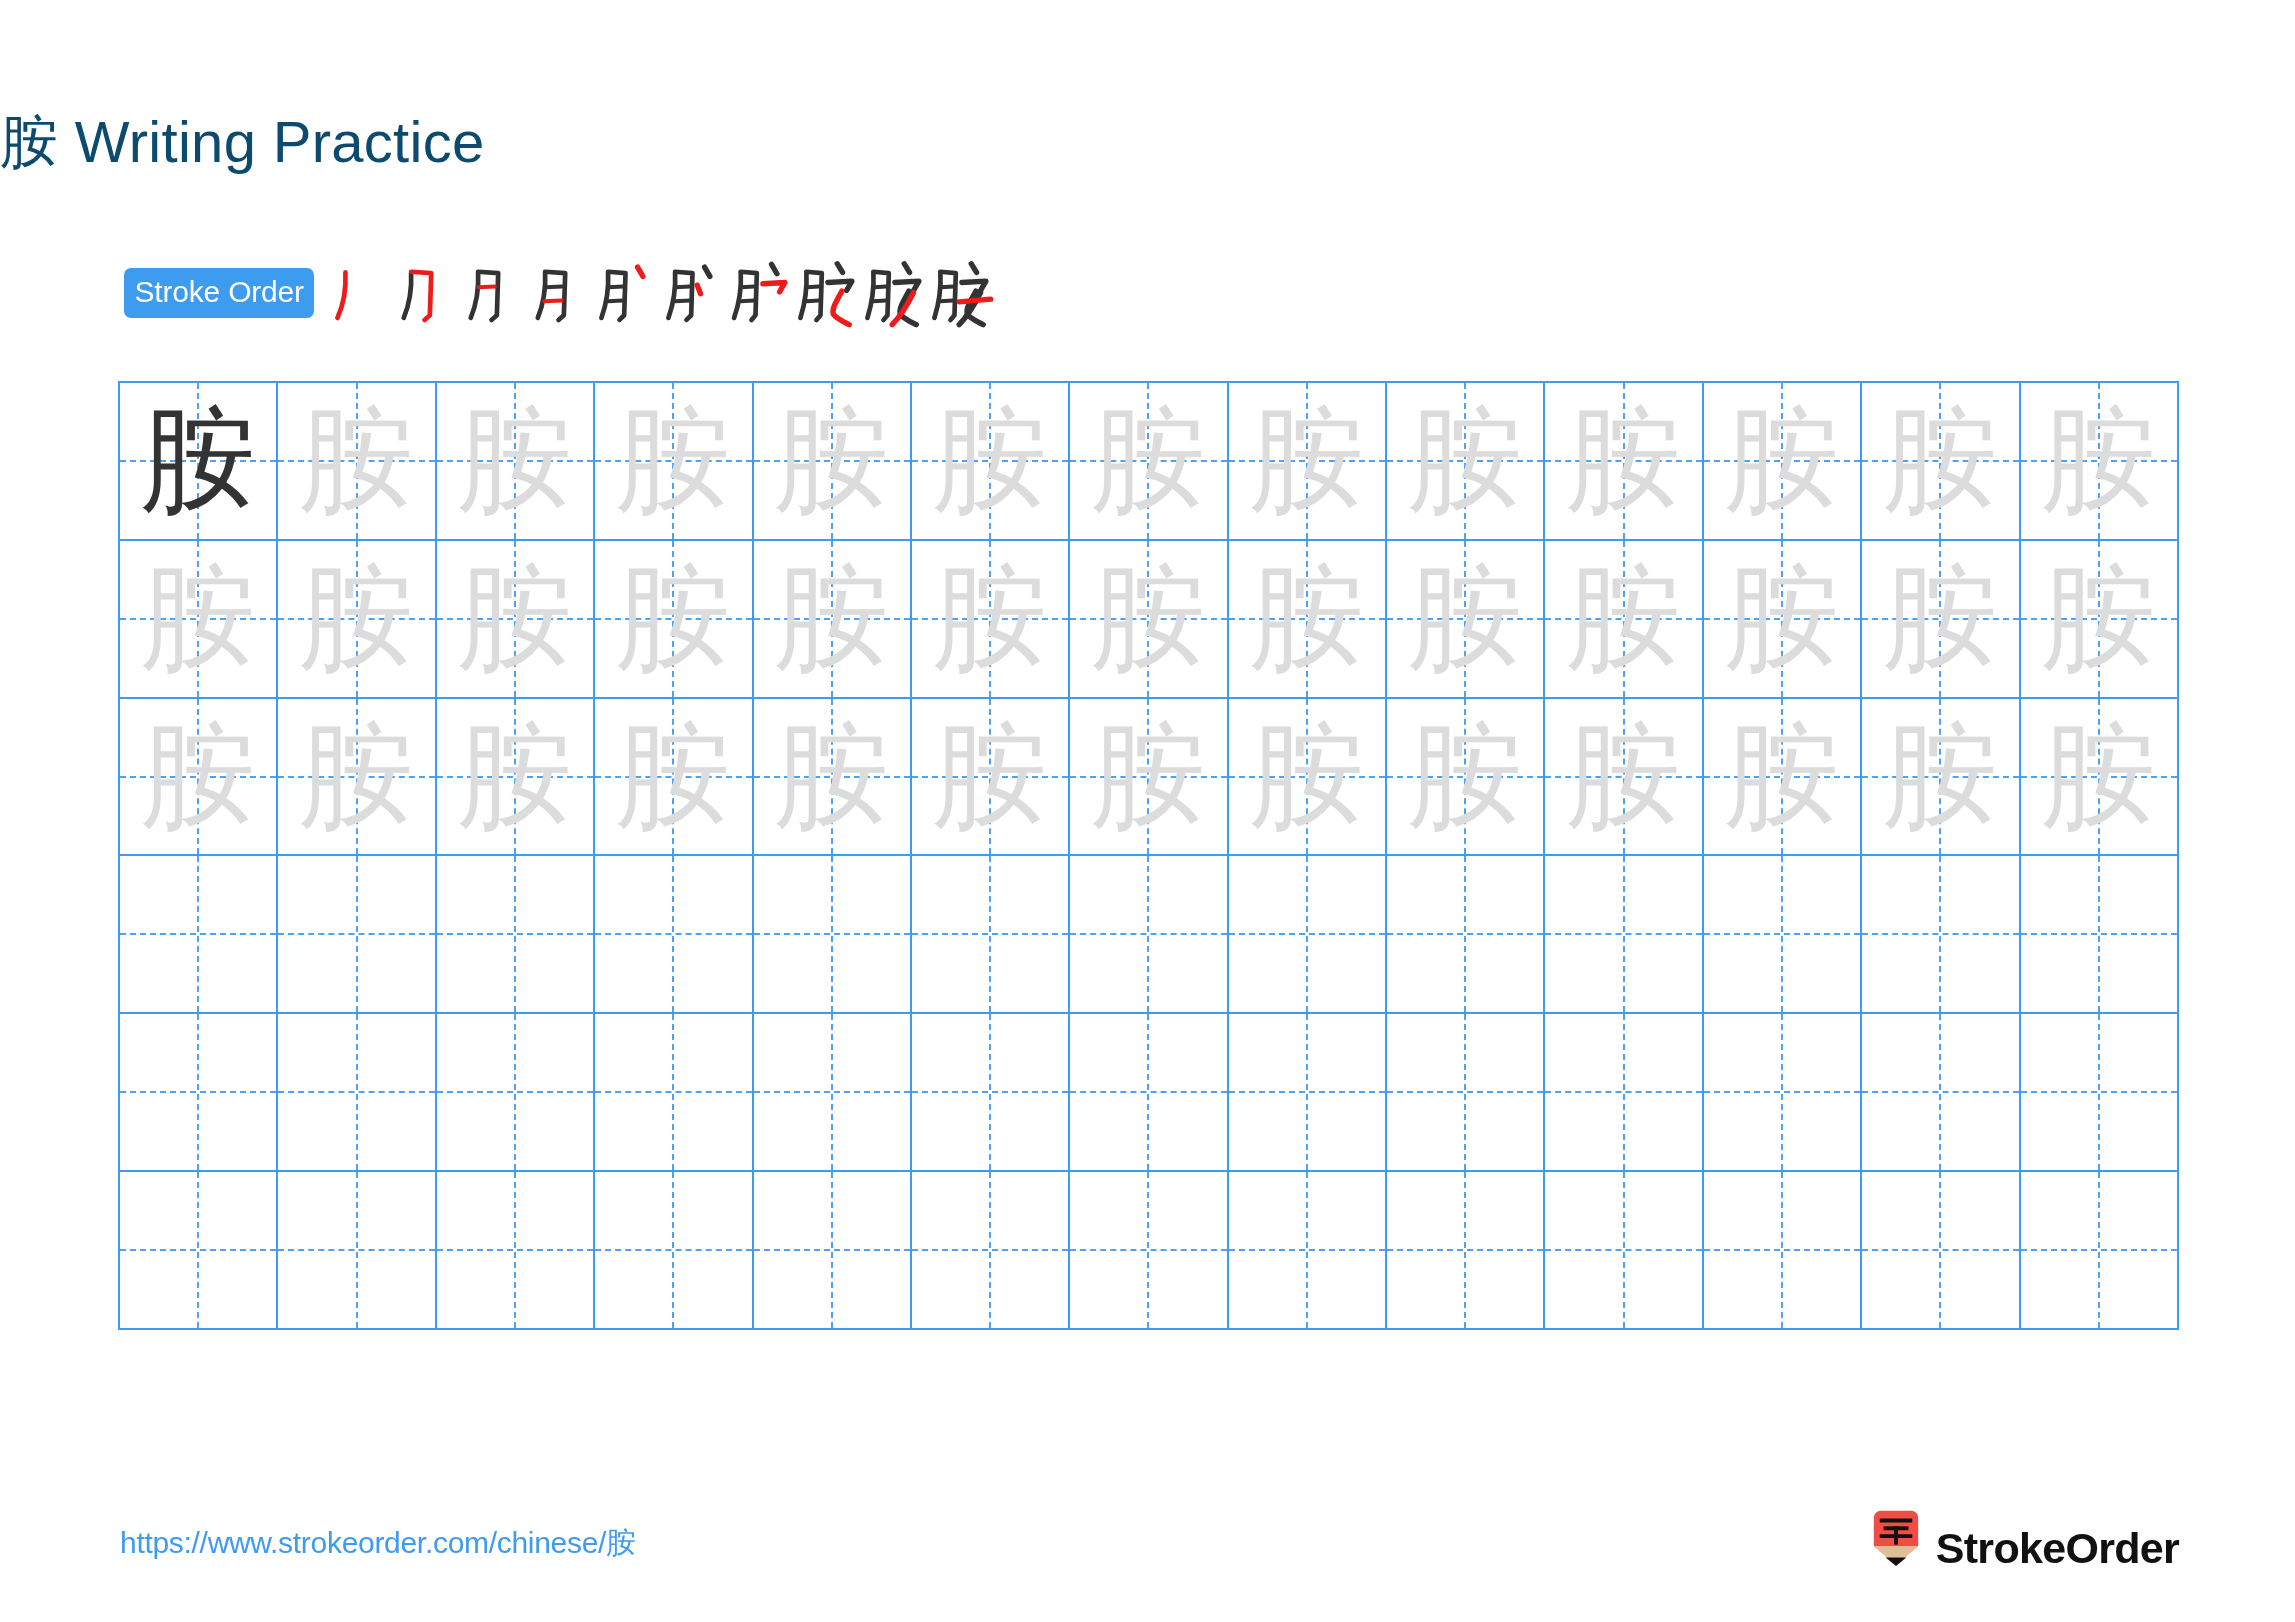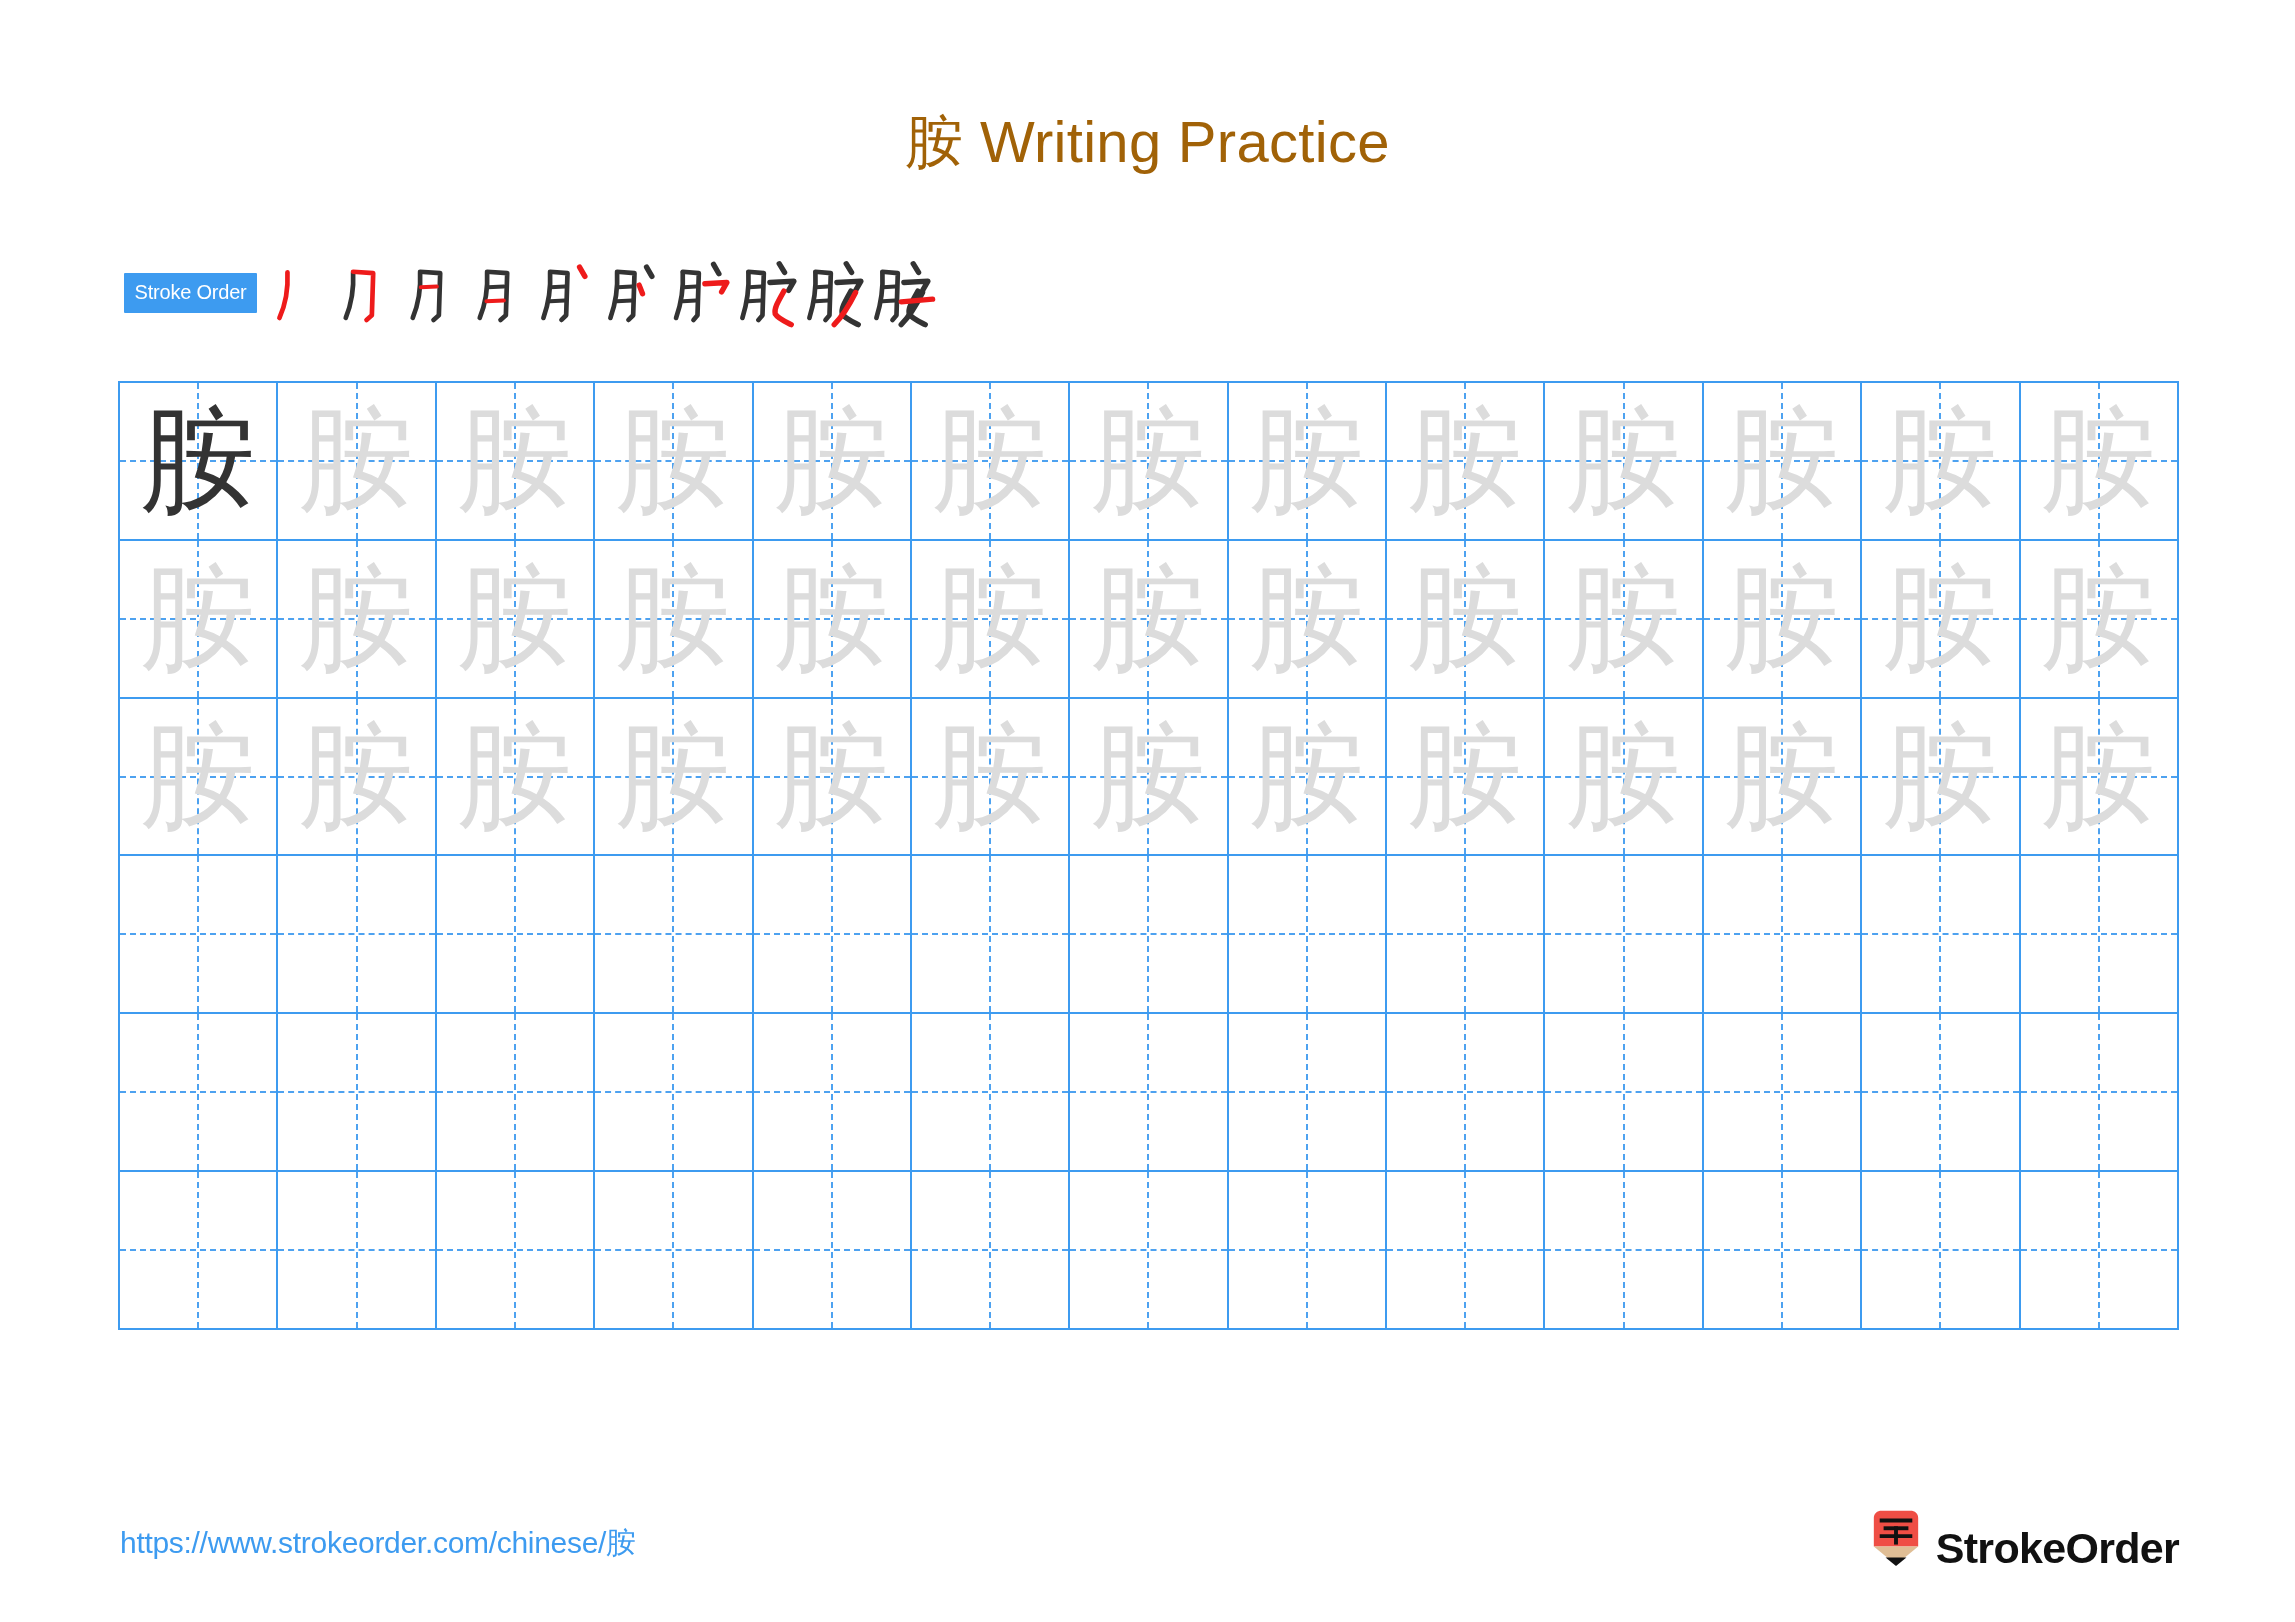--- a/index.html
+++ b/index.html
@@ -14,48 +14,47 @@
     position: relative;
     overflow: hidden;
   }
 
   
   .page-title {
     position: absolute;
     top: 110px;
     left: 0;
     width: 100%;
-    text-align: center;
     font-size: 58px;
     font-weight: 400;
-    color: #a16207;
+    color: #0c4a6e;
     letter-spacing: 0.3px;
     line-height: 1.1;
     white-space: nowrap;
   }
   .page-title .han {
     font-family: "DejaVu Sans", sans-serif;
   }
 
   
   .stroke-order-row {
     position: absolute;
     top: 257px;
     left: 124px;
     height: 72px;
     display: flex;
     align-items: center;
   }
   .stroke-order-badge {
     background: #3d9bf0;
     color: #ffffff;
-    font-size: 20px;
+    font-size: 30px;
     line-height: 1;
     padding: 9.2px 10.5px 11.8px 10.5px;
-    border-radius: 1px;
+    border-radius: 7px;
     white-space: nowrap;
     letter-spacing: -0.2px;
   }
   .stroke-steps {
     display: flex;
     align-items: flex-start;
     margin-left: 9.2px;
   }
   .stroke-step {
     width: 67px;

